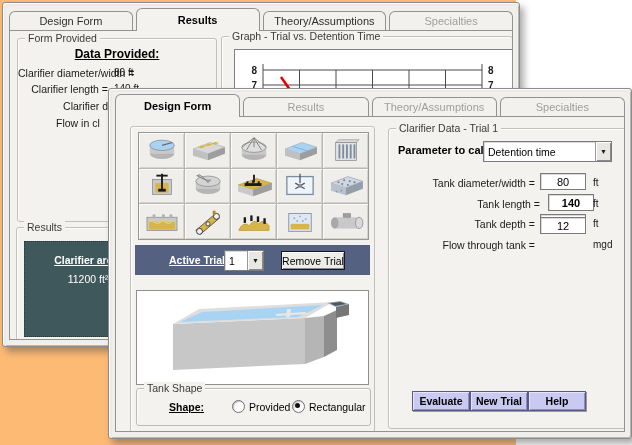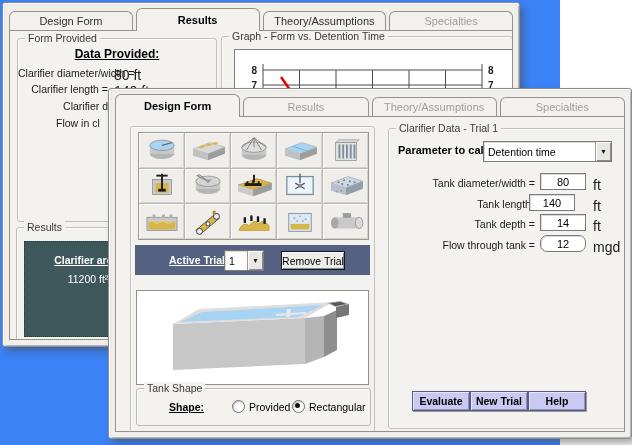--- a/index.html
+++ b/index.html
@@ -1,17 +1,17 @@
 <!DOCTYPE html>
 <html><head>
 <meta charset="utf-8">
 <style>
   html,body{margin:0;padding:0;}
   body{width:632px;height:445px;background:#ffffff;font-family:"Liberation Sans",sans-serif;overflow:hidden;}
-  #stage{position:relative;width:516px;height:445px;background:#3b82f6;padding-left:44px;}
+  #stage{position:relative;width:516px;height:445px;background:#fdba74;}
 
   
   .win{position:absolute;background:#f1efec;border:1px solid #8c8c8c;border-radius:3px;
        box-shadow: inset 1px 1px 0 #ffffff, inset 3px 3px 0 #eceae6, inset -1px -1px 0 #b9b7b3,
                    4px 5px 7px rgba(70,70,70,.45);}
   .tabs{position:absolute;top:5px;left:6px;right:6px;height:23px;display:flex;}
   .tab{flex:1;margin-right:3px;border:1px solid #929292;border-bottom:none;border-radius:6px 6px 0 0;
        background:#f3f1ee;font-size:11px;display:flex;align-items:center;justify-content:center;
        position:relative;top:3px;height:18px;color:#9c9c9c;}
   .tab:last-child{margin-right:0;}
@@ -39,21 +39,21 @@
   .btn97{position:absolute;background:#efede9;border:1px solid #0f172a;
          box-shadow:inset 1px 1px 0 #ffffff,inset -1px -1px 0 #8a8a8a;
          font-size:10.5px;display:flex;align-items:center;justify-content:center;cursor:default;}
   .btn-action{background:#c9c9f2;font-weight:bold;border:1px solid #5a5a84;
          box-shadow:inset 1px 1px 0 #e6e6fb,inset -1px -1px 0 #8f8fbd,1px 1px 0 #9a9a9a;}
   .radio{display:inline-block;width:11px;height:11px;border-radius:50%;background:#fff;
          border:1px solid #6f6f6f;box-shadow:inset 1px 1px 1px #c2c2c2;vertical-align:-2px;margin-right:4px;}
   .radio.checked::after{content:"";display:block;width:5px;height:5px;border-radius:50%;background:#111;margin:2px;}
 
   .rowlabel{position:absolute;font-size:10.5px;color:#1a1a1a;text-align:right;white-space:nowrap;}
-  .unit{position:absolute;font-size:14px;color:#1a1a1a;white-space:nowrap;}
+  .unit{position:absolute;font-size:10px;color:#1a1a1a;white-space:nowrap;}
   .bold-u{font-weight:bold;text-decoration:underline;}
 
   
   .igrid{position:absolute;left:7px;top:5px;width:229px;height:106px;background:#b9b7b3;
          border:1px solid #9a9893;display:grid;grid-template-columns:repeat(5,1fr);
          grid-template-rows:repeat(3,1fr);gap:1px;}
   .icell{background:#f0eeea;box-shadow:inset 1px 1px 0 #fbfaf8,inset -1px -1px 0 #d4d2cd;
          display:flex;align-items:center;justify-content:center;}
   .icell svg{width:42px;height:31px;}
 
@@ -97,21 +97,21 @@
         <div style="position:absolute;left:0;top:8px;width:100%;text-align:center;font-size:12px;" class="bold-u">Data Provided:</div>
         <div class="rowlabel" style="left:0;top:28px;width:90px;">Clarifier diameter/width =</div>
         <div class="unit" style="left:96px;top:28px;">80 ft</div>
         <div class="rowlabel" style="left:0;top:44px;width:90px;">Clarifier length =</div>
         <div class="unit" style="left:96px;top:44px;">140 ft</div>
         <div class="rowlabel" style="left:0;top:61px;width:90px;">Clarifier d</div>
         <div class="rowlabel" style="left:0;top:78px;width:90px;text-align:left;padding-left:38px;box-sizing:border-box;">Flow in cl</div>
       </div>
 
       <div class="group" style="left:211px;top:5px;width:290px;height:300px;">
-        <span class="glabel">Graph - Form vs. Detention Time</span>
+        <span class="glabel">Graph - Trial vs. Detention Time</span>
         <div style="position:absolute;left:12px;top:12px;width:277px;height:272px;background:#fff;border:1px solid #808080;">
           <svg width="277" height="272">
             <line class="gridline" x1="28" y1="14" x2="28" y2="62"></line>
             <line class="gridline" x1="64.5" y1="20" x2="64.5" y2="62"></line>
             <line class="gridline" x1="101" y1="20" x2="101" y2="62"></line>
             <line class="gridline" x1="137.5" y1="20" x2="137.5" y2="62"></line>
             <line class="gridline" x1="174" y1="20" x2="174" y2="62"></line>
             <line class="gridline" x1="210.5" y1="20" x2="210.5" y2="62"></line>
             <line class="gridline" x1="247" y1="14" x2="247" y2="62"></line>
             <line class="gridline" x1="28" y1="20" x2="247" y2="20"></line>
@@ -354,29 +354,29 @@
         <div class="fsel" style="left:94px;top:12px;width:127px;height:19px;">
           <span class="val">Detention time</span>
           <span class="arrowbtn">▼</span>
         </div>
 
         <div class="rowlabel" style="left:8px;top:48px;width:138px;">Tank diameter/width =</div>
         <input class="tinput" style="left: 151px; top: 44px; width: 44px; height: 15px;" value="80">
         <div class="unit" style="left:204px;top:48px;">ft</div>
 
         <div class="rowlabel" style="left:13px;top:69px;width:138px;">Tank length =</div>
-        <input class="tinput" style="left: 140px; top: 65px; width: 44px; height: 15px;" value="140">
+        <input class="tinput" style="left: 159px; top: 65px; width: 44px; height: 15px; font-weight: bold;" value="140">
         <div class="unit" style="left:204px;top:69px;">ft</div>
 
         <div class="rowlabel" style="left:8px;top:89px;width:138px;">Tank depth =</div>
         <input class="tinput" style="left: 151px; top: 85px; width: 44px; height: 15px;" value="14">
         <div class="unit" style="left:204px;top:89px;">ft</div>
 
         <div class="rowlabel" style="left:8px;top:110px;width:138px;">Flow through tank =</div>
-        <input class="tinput" style="left: 151px; top: 106px; width: 44px; height: 15px; border-radius: 7px;" value="12">
+        <input class="tinput" style="left: 151px; top: 88px; width: 44px; height: 15px;" value="12">
         <div class="unit" style="left:204px;top:110px;text-align:center;">mgd</div>
 
         <div class="btn97 btn-action" style="left:23px;top:262px;width:56px;height:18px;">Evaluate</div>
         <div class="btn97 btn-action" style="left:81px;top:262px;width:56px;height:18px;">New Trial</div>
         <div class="btn97 btn-action" style="left:139px;top:262px;width:56px;height:18px;">Help</div>
       </div>
 
     </div>
   </div>
 </div>

